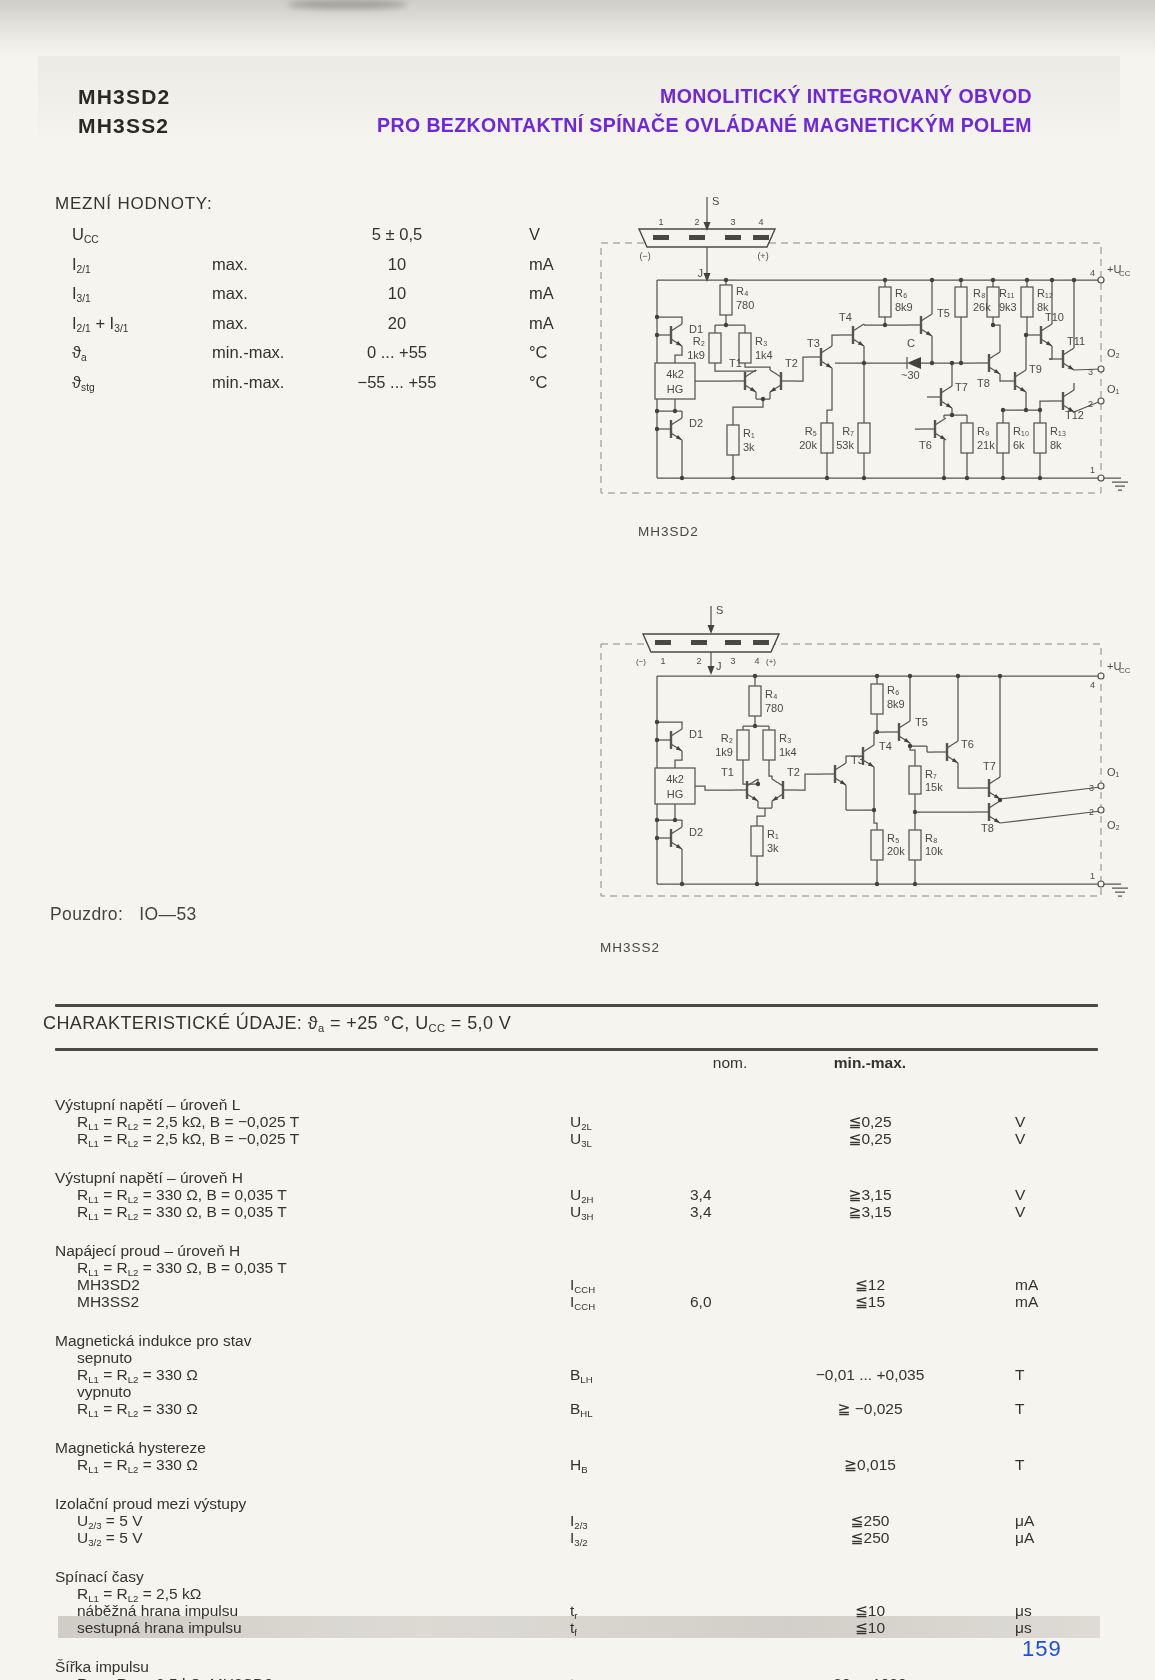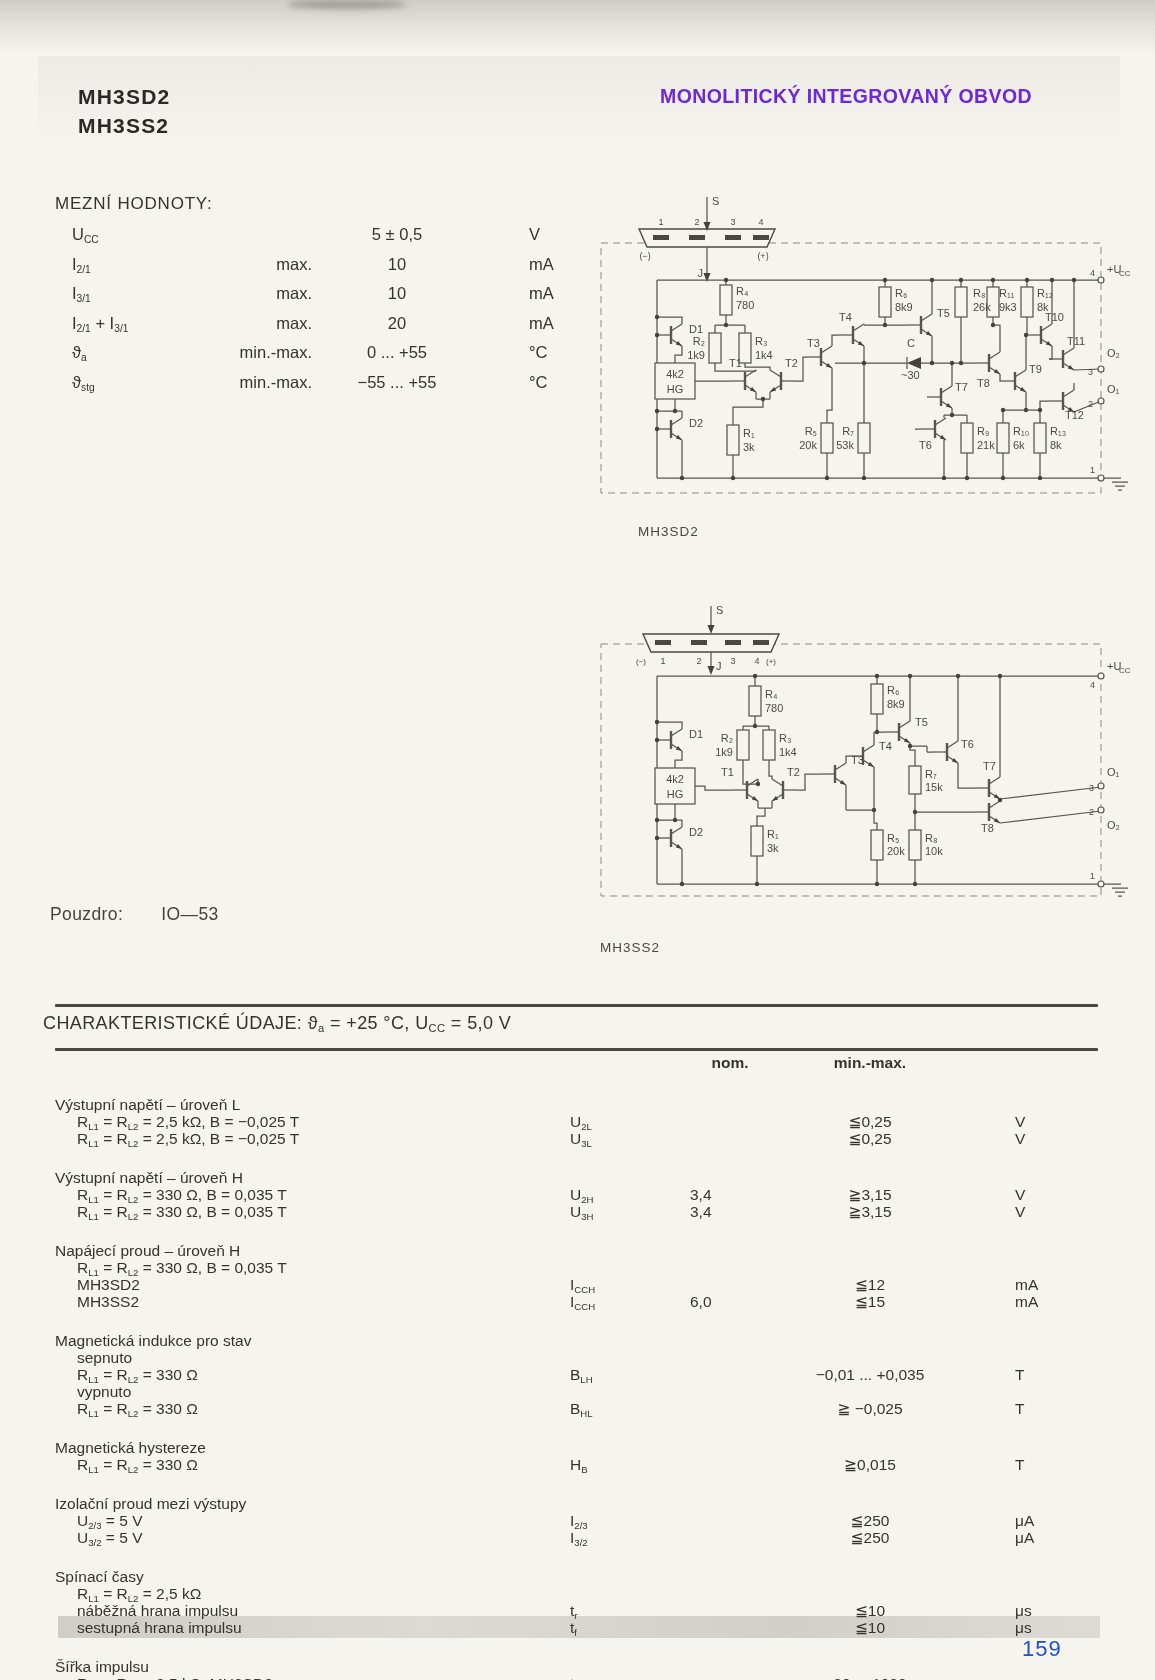--- a/index.html
+++ b/index.html
@@ -17,47 +17,47 @@
     background:linear-gradient(90deg,#ccc9c3,#dbd8d2 35%,#cfccc6 70%,#dcd9d3)}
   
   #partnos{left:78px;top:82px;font-size:21px;font-weight:bold;letter-spacing:1.2px;line-height:29px;color:#2b2925}
   #doctitle{left:330px;top:82px;width:702px;text-align:right;font-size:19.5px;font-weight:bold;
     letter-spacing:.4px;line-height:29px;color:#6d28d9}
   
   #limits-heading{left:55px;top:194px;font-size:17px;letter-spacing:.8px}
   #limits-rows{left:72px;top:220px;width:560px;font-size:16.5px}
   .l-row{display:flex;height:29.5px;line-height:29.5px}
   .l-sym{width:140px}
-  .l-cond{width:100px;text-align:right}
+  .l-cond{width:100px;text-align:left}
   .l-val{width:170px;text-align:center}
   .l-unit{padding-left:47px}
   
   .sch{position:absolute}
   .sch .w{stroke:#57554f;stroke-width:1.25;fill:none}
   .sch .thk{stroke-width:2.4}
   .sch .cmp{fill:#f6f4ef;stroke:#57554f;stroke-width:1.25}
   .sch .dash{fill:none;stroke:#8b8980;stroke-width:1;stroke-dasharray:7 5}
   .sch text{fill:#4c4a44;font-size:11px;font-family:"Liberation Sans",sans-serif}
   .sch .sm{font-size:9px}
   .sch .xs{font-size:8px}
   .sch .dot{fill:#44423d;stroke:none}
   .sch .pad{fill:#4a4843;stroke:none}
   .sch .pkg{fill:#f6f4ef;stroke:#4a4843;stroke-width:1.4}
   .sch .term{fill:#f6f4ef;stroke:#57554f;stroke-width:1.2}
   .diag-caption{font-size:13.5px;letter-spacing:1px;color:#4a4843}
   #caption1{left:638px;top:524px}
   #caption2{left:600px;top:940px}
   #pouzdro{left:50px;top:904px;font-size:17.5px;color:#45433e;letter-spacing:.4px}
-  #pouzdro .pz-val{margin-left:38px}
+  #pouzdro .pz-val{margin-left:16px}
   
   .rule{left:55px;width:1043px;height:3px;background:#3a3833;border-radius:1px;opacity:.92}
   #rule1{top:1004px}
   #rule2{top:1048px}
   #char-heading{left:43px;top:1013px;font-size:18px;letter-spacing:.4px}
-  #col-nom{left:690px;top:1054px;width:80px;text-align:center;font-weight:bold;font-size:15.5px}
+  #col-nom{left:690px;top:1054px;width:80px;text-align:center;font-weight:normal;font-size:15.5px}
   #col-mm{left:770px;top:1054px;width:200px;text-align:center;font-weight:bold;font-size:15.5px}
   #char-rows{left:55px;top:1074px;width:1048px;font-size:15.5px}
   .cg-title{margin-top:22px;height:17px;line-height:17px}
   .c-row{display:flex;height:17px;line-height:17px}
   .c-desc{width:500px;padding-left:22px;box-sizing:border-box}
   .c-sym{width:135px;padding-left:15px;box-sizing:border-box}
   .c-nom{width:80px;text-align:left}
   .c-mm{width:200px;text-align:center}
   .c-unit{padding-left:45px}
   #pagenum{left:1022px;top:1636px;font-size:22px;color:#1d4ed8;letter-spacing:1px}
@@ -69,20 +69,21 @@
 <div class="abs" id="scan-smudge"></div>
 <div class="abs" id="scan-header"></div>
 <div class="abs" id="scan-bottom"></div>
 
 <div class="abs" id="partnos">
   <div>MH3SD2</div>
   <div>MH3SS2</div>
 </div>
 <div class="abs" id="doctitle">
   <div>MONOLITICKÝ INTEGROVANÝ OBVOD</div>
+  <div>PRO BEZKONTAKTNÍ SPÍNAČE OVLÁDANÉ MAGNETICKÝM POLEM</div>
 </div>
 
 <div class="abs" id="limits-heading">MEZNÍ HODNOTY:</div>
 <div class="abs" id="limits-rows">
     <div class="l-row">
       <span class="l-sym">U<sub>CC</sub></span>
       <span class="l-cond"></span>
       <span class="l-val">5 ± 0,5</span>
       <span class="l-unit">V</span>
     </div>

